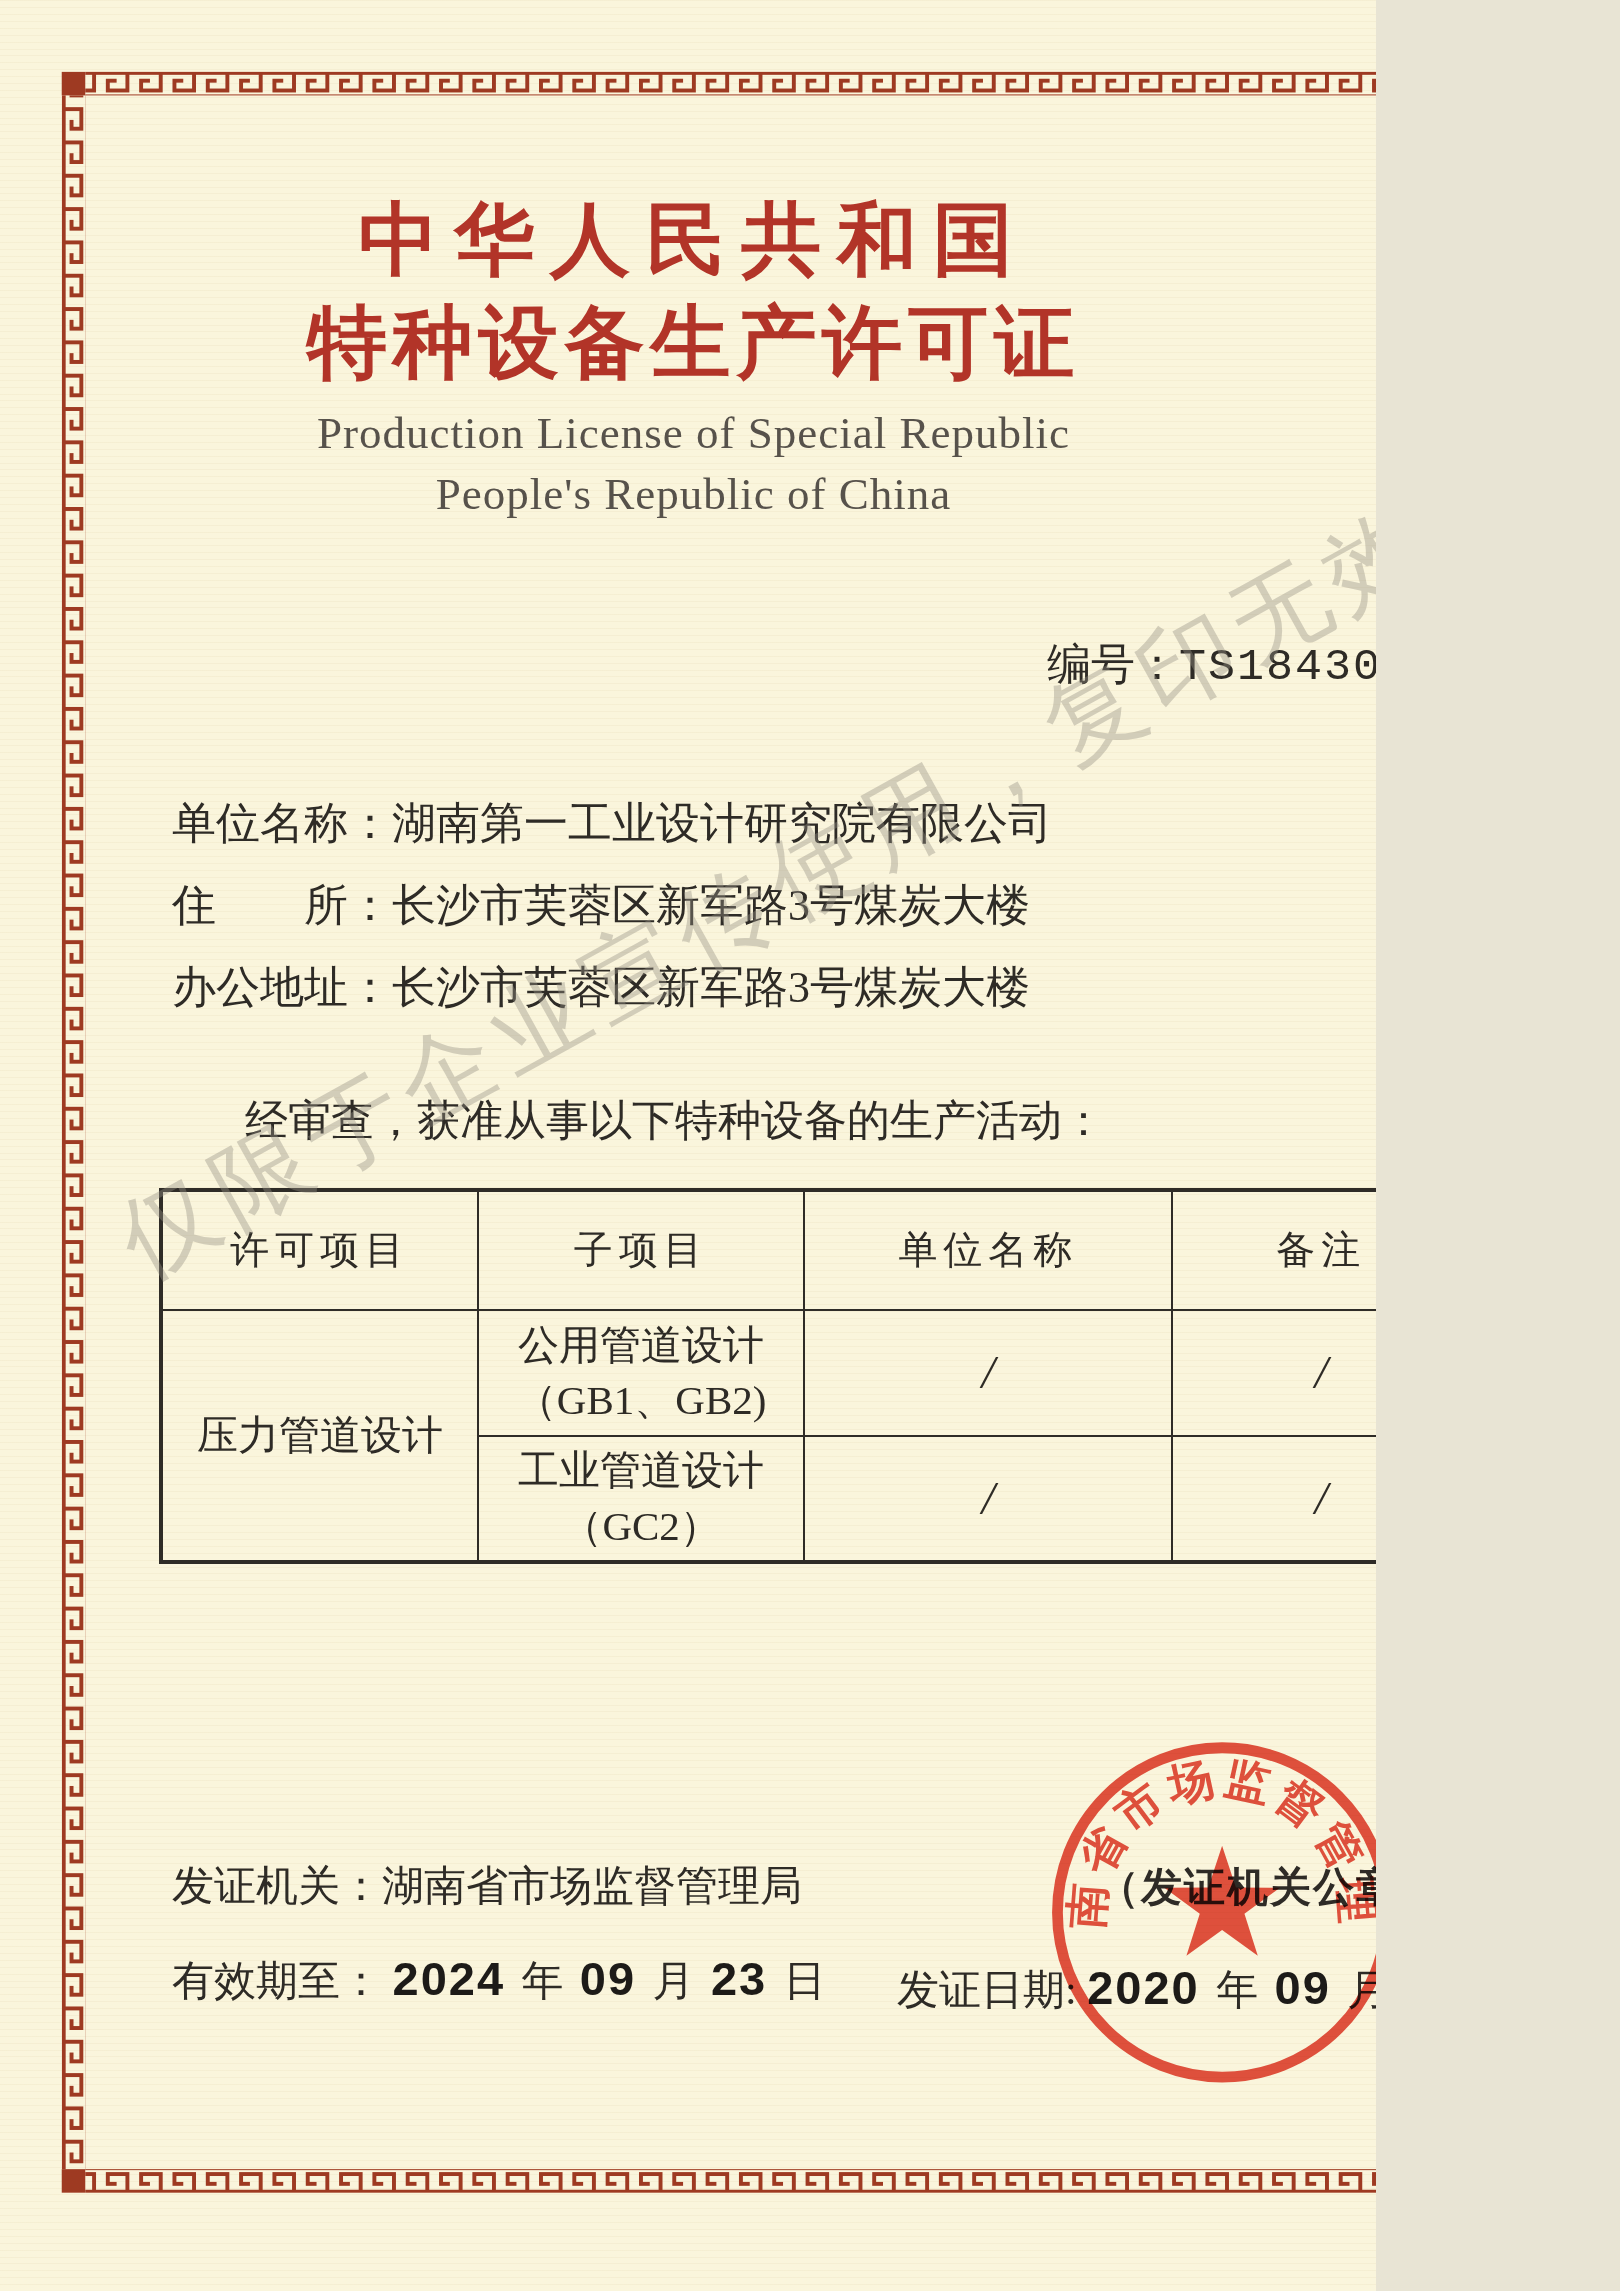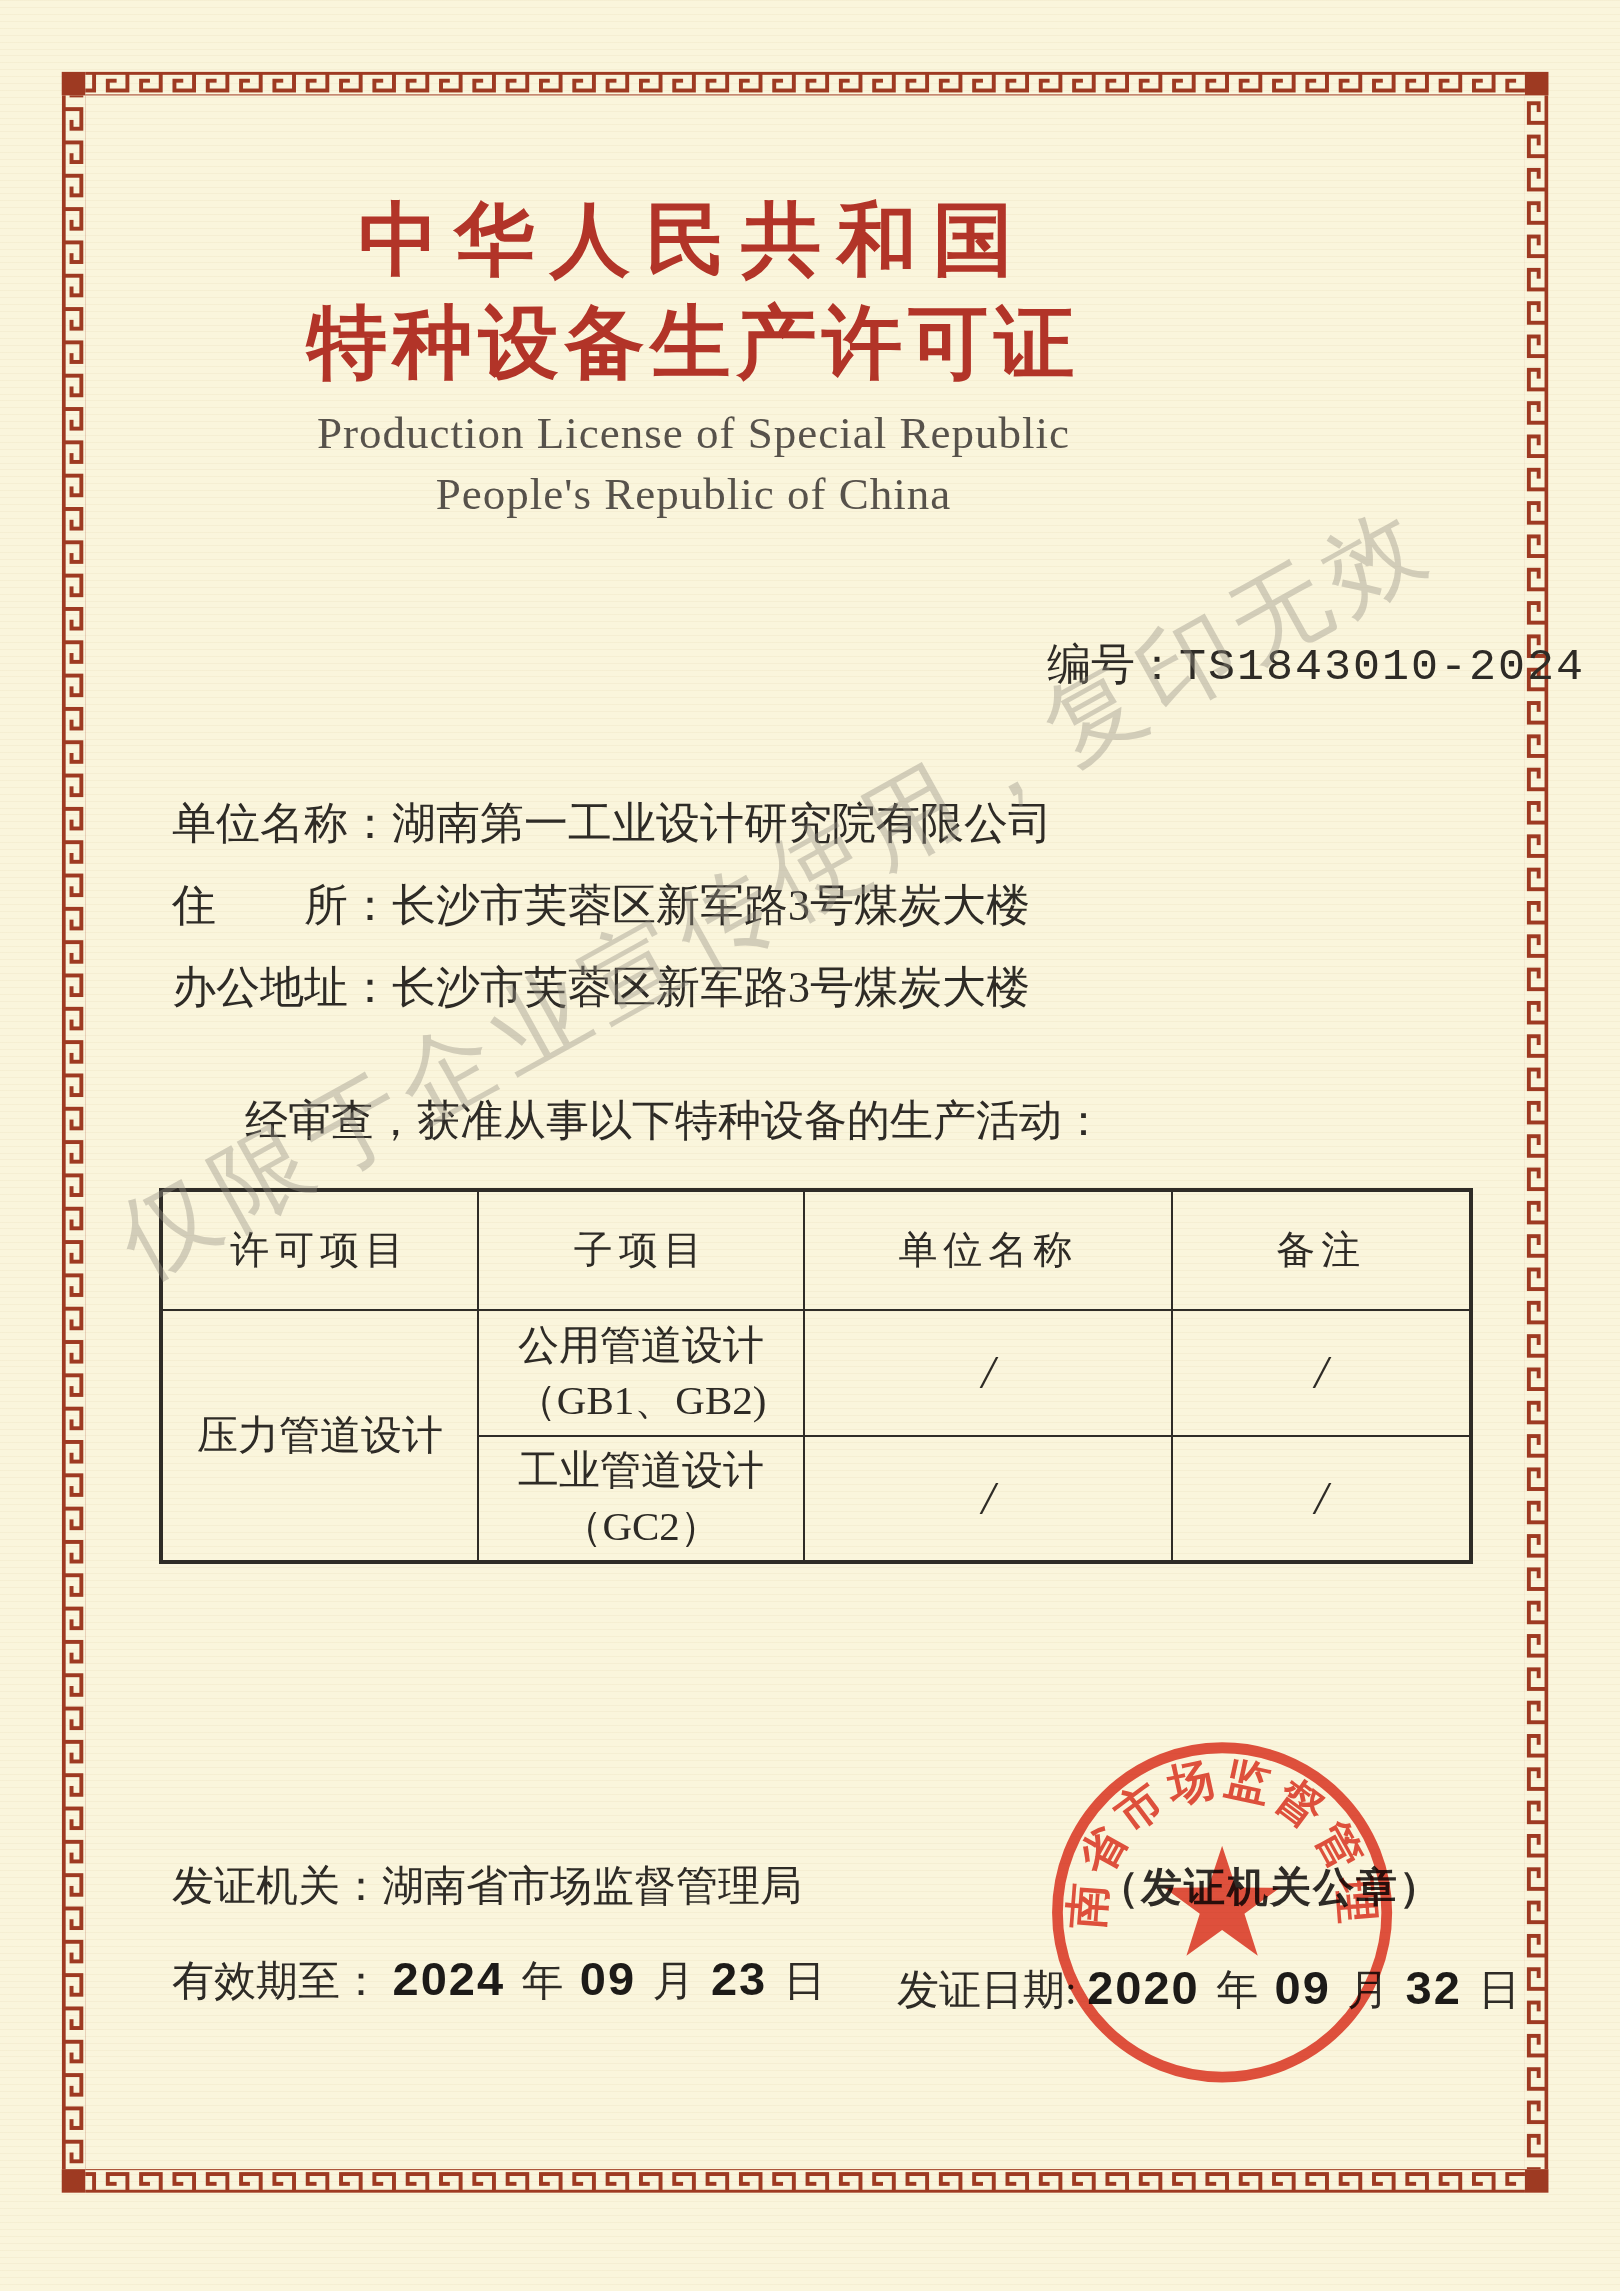--- a/index.html
+++ b/index.html
@@ -1,18 +1,18 @@
 <!DOCTYPE html>
 <html><head>
 <meta charset="utf-8">
 <style>
   html,body{margin:0;padding:0;background:#e8e4d4;}
   .paper{
     position:relative;
-    width:1620px;height:2292px;
+    width:1376px;height:2292px;
     background:#FAF5DC;
     overflow:hidden;
     font-family:"Liberation Serif","DejaVu Serif",serif;
     color:#2E2B26;
   }
   .paper::before{
     content:"";position:absolute;inset:0;
     background:repeating-linear-gradient(0deg, rgba(210,190,145,.12) 0 1px, rgba(0,0,0,0) 1px 6.9px);
     pointer-events:none;z-index:1;
   }

